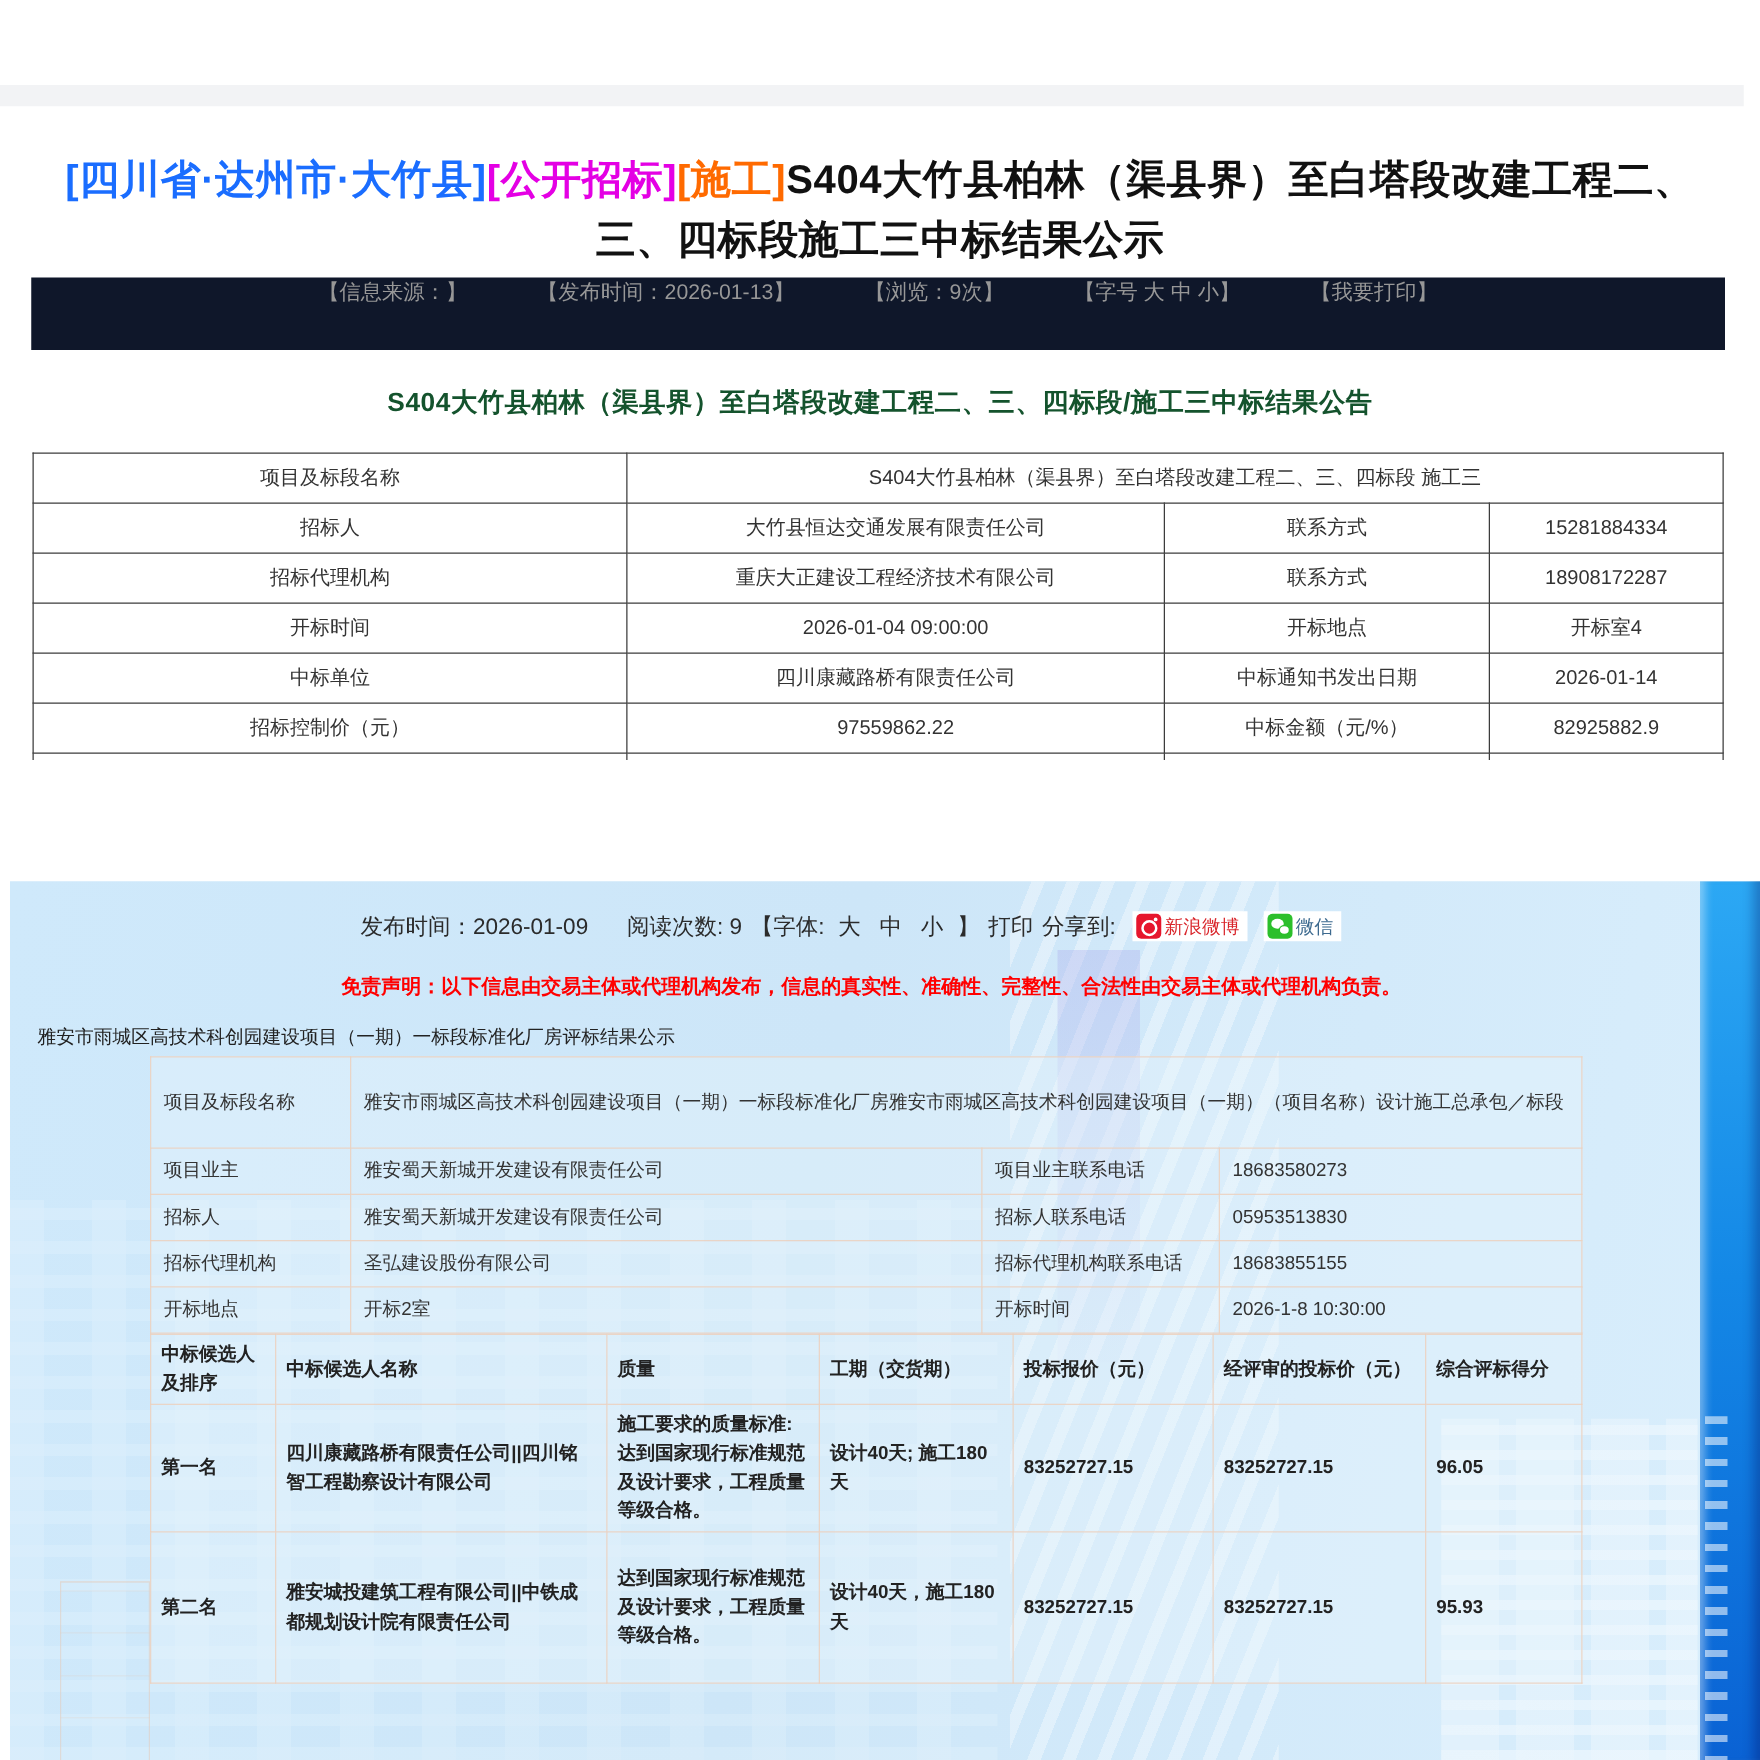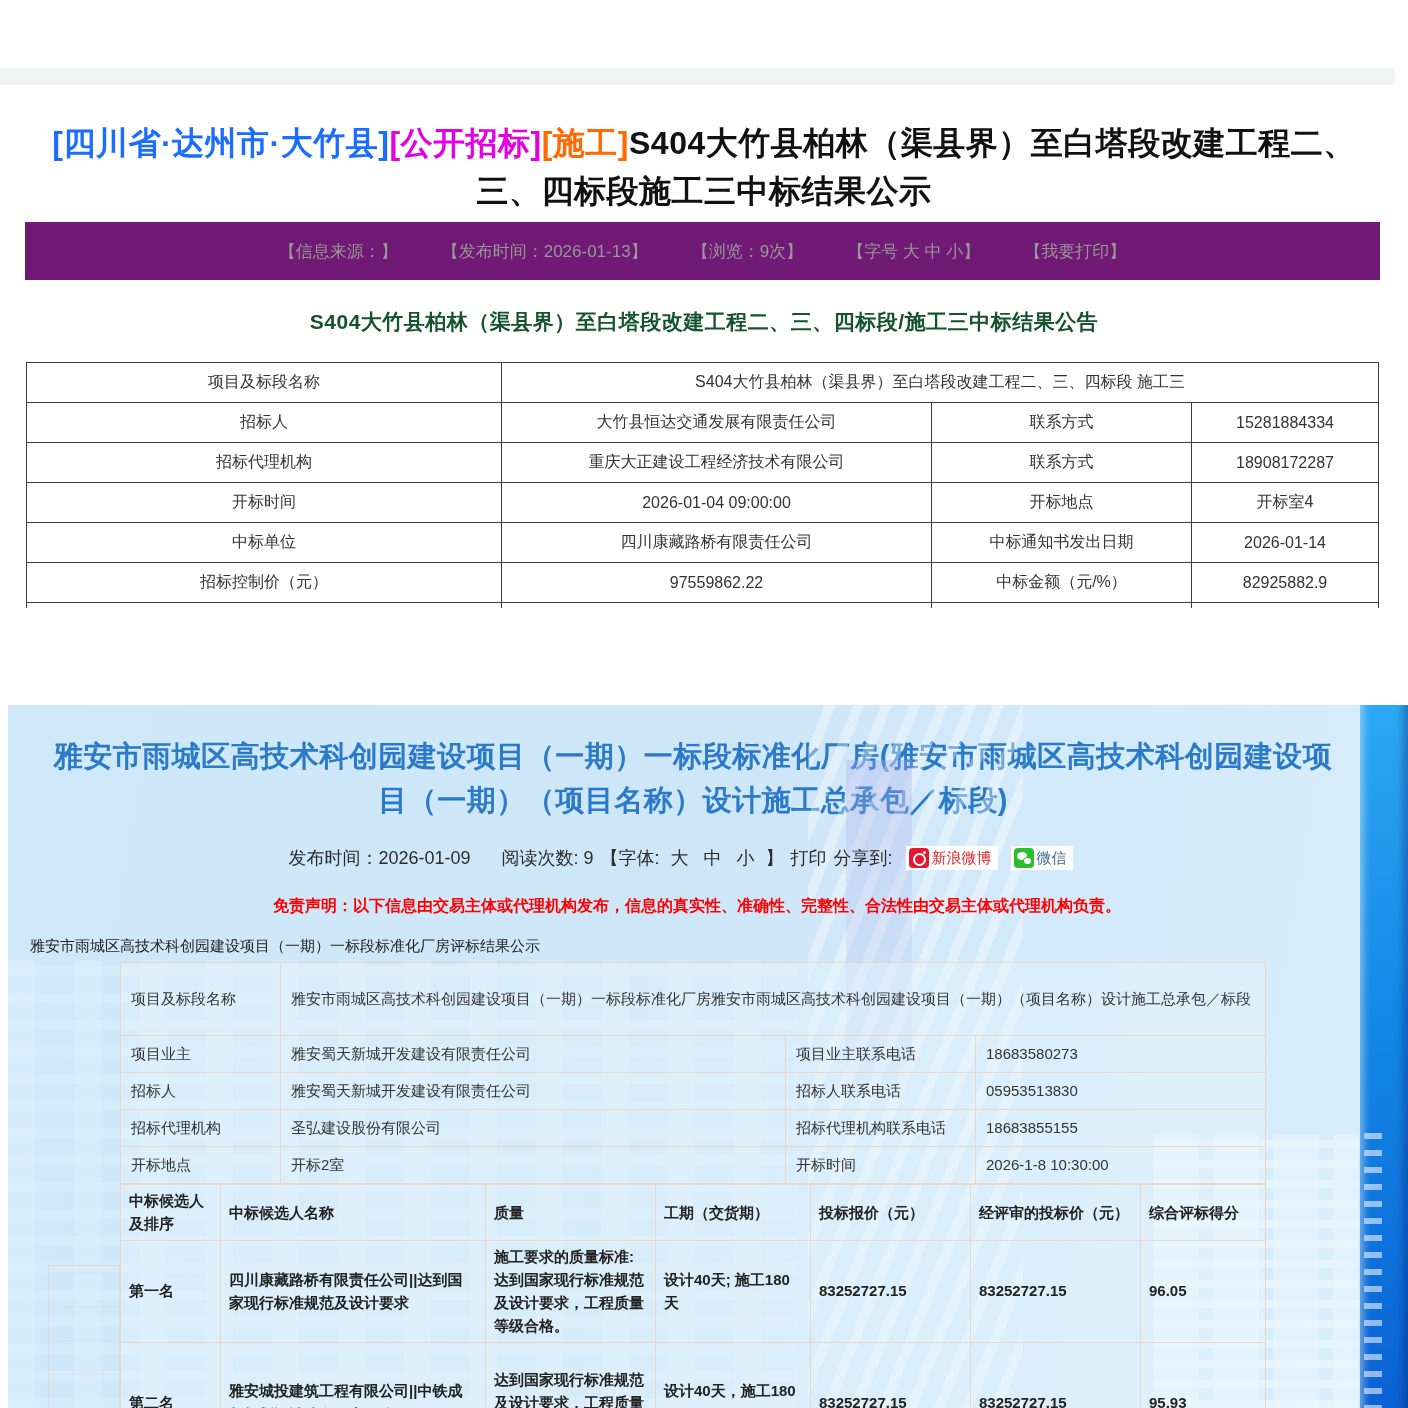--- a/index.html
+++ b/index.html
@@ -10,22 +10,22 @@
   
   .topband{position:absolute;top:68px;left:0;width:1395px;height:17px;background:#f2f3f5;}
   .a1-title{
     position:absolute;top:98px;left:24px;right:24px;text-align:center;
     font-size:32px;font-weight:800;color:#111;line-height:1.5;letter-spacing:.5px;
   }
   .tag-region{color:#1a6dff;}
   .tag-method{color:#e400e4;}
   .tag-type{color:#ff6a00;}
   .a1-meta{
-    position:absolute;top:222px;left:25px;right:28px;height:58px;background:#701a75;
-    display:flex;justify-content:center;align-items:center;gap:44px;
+    position:absolute;top:222px;left:25px;right:28px;height:58px;background:#0f172a;
+    display:flex;justify-content:center;gap:56px;
     font-size:17px;color:#979797;
   }
   .a1-subtitle{
     position:absolute;top:308px;left:0;right:0;text-align:center;
     font-size:21px;font-weight:700;color:#14532d;letter-spacing:.5px;
   }
   table{border-collapse:collapse;table-layout:fixed;}
   .t1{
     position:absolute;top:362px;left:26px;width:1352px;
     font-size:16px;color:#333;
@@ -175,21 +175,20 @@
   </table>
 
 <section class="sec2">
   <div class="wm wm-mosaic"></div>
   <div class="wm wm-diag"></div>
   <div class="wm wm-col1"></div>
   <div class="wm wm-grid-right"></div>
   <div class="wm wm-tower"></div>
   <div class="side-strip"></div>
 
-  <h2 class="a2-title">雅安市雨城区高技术科创园建设项目（一期）一标段标准化厂房(雅安市雨城区高技术科创园建设项目（一期）（项目名称）设计施工总承包／标段)</h2>
 
   <div class="a2-meta">
     <span>发布时间：2026-01-09</span>
     <span class="gap-l">阅读次数: 9</span>
     <span>【字体:</span>
     <span class="fontsize-btn">大</span>
     <span class="fontsize-btn">中</span>
     <span class="fontsize-btn">小</span>
     <span>】</span>
     <span>打印</span>
@@ -263,21 +262,21 @@
         <td>中标候选人及排序</td>
         <td>中标候选人名称</td>
         <td>质量</td>
         <td>工期（交货期）</td>
         <td>投标报价（元）</td>
         <td>经评审的投标价（元）</td>
         <td>综合评标得分</td>
       </tr>
       <tr class="cand1">
         <td>第一名</td>
-        <td>四川康藏路桥有限责任公司||达到国家现行标准规范及设计要求</td>
+        <td>四川康藏路桥有限责任公司||四川铭智工程勘察设计有限公司</td>
         <td>施工要求的质量标准: 达到国家现行标准规范及设计要求，工程质量等级合格。</td>
         <td>设计40天; 施工180天</td>
         <td>83252727.15</td>
         <td>83252727.15</td>
         <td>96.05</td>
       </tr>
       <tr class="cand2">
         <td>第二名</td>
         <td>雅安城投建筑工程有限公司||中铁成都规划设计院有限责任公司</td>
         <td>达到国家现行标准规范及设计要求，工程质量等级合格。</td>

